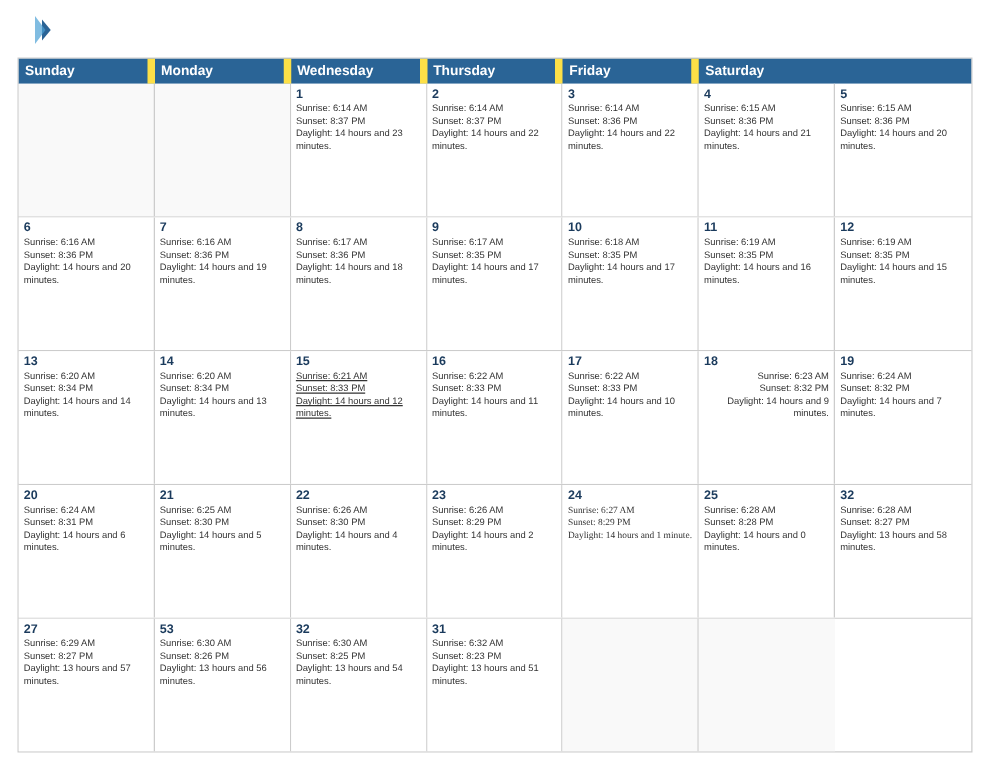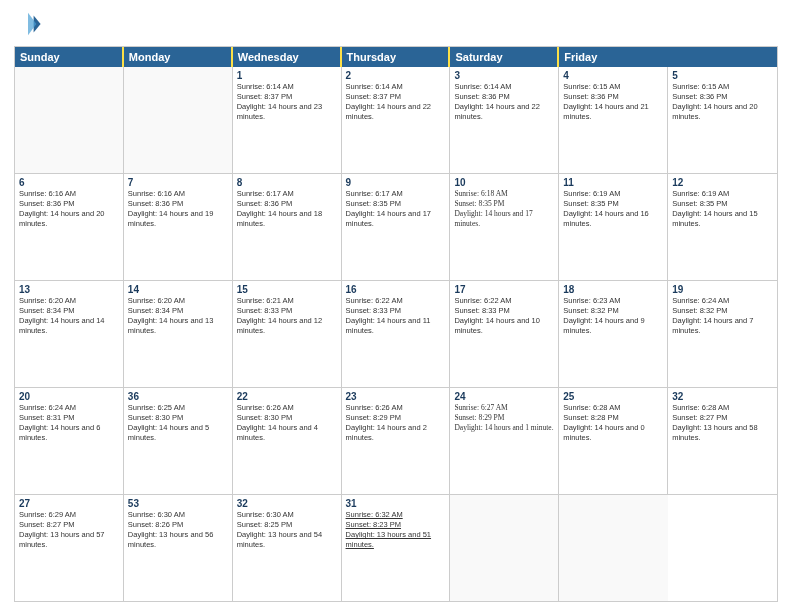--- a/index.html
+++ b/index.html
@@ -62,21 +62,21 @@
       display: grid;
       grid-template-columns: repeat(7, 1fr);
       background: #2a6496;
     }
     .cal-header-cell {
       color: #fff;
       font-size: 11px;
       font-weight: bold;
       padding: 4px 5px;
       text-align: left;
-      border-right: 2px solid #fde047;
+      border-right: 6px solid #fde047;
     }
     .cal-header-cell:last-child { border-right: none; }
     .cal-body {
       flex: 1;
       display: flex;
       flex-direction: column;
     }
     .cal-row {
       display: grid;
       grid-template-columns: repeat(7, 1fr);
@@ -127,22 +127,22 @@
       <div class="subtitle"></div>
     </div>
   </div>
 
   <div class="calendar">
     <div class="cal-header">
     <div class="cal-header-cell">Sunday</div>
         <div class="cal-header-cell">Monday</div>
         <div class="cal-header-cell">Wednesday</div>
         <div class="cal-header-cell">Thursday</div>
+        <div class="cal-header-cell">Friday</div>
         <div class="cal-header-cell">Saturday</div>
-        <div class="cal-header-cell">Friday</div>
       </div>
     <div class="cal-body">
     <div class="cal-row">
           <div class="cal-cell empty"></div>
           <div class="cal-cell empty"></div>
           <div class="cal-cell">
             <span class="cell-date">1</span>
             <div class="cell-text" style="white-space: pre-line;">Sunrise: 6:14 AM
 Sunset: 8:37 PM
 Daylight: 14 hours and 23 minutes.</div>
@@ -192,21 +192,21 @@
 Daylight: 14 hours and 18 minutes.</div>
           </div>
           <div class="cal-cell">
             <span class="cell-date">9</span>
             <div class="cell-text" style="white-space: pre-line;">Sunrise: 6:17 AM
 Sunset: 8:35 PM
 Daylight: 14 hours and 17 minutes.</div>
           </div>
           <div class="cal-cell">
             <span class="cell-date">10</span>
-            <div class="cell-text" style="white-space: pre-line; font-family: Liberation Serif, serif;">Sunrise: 6:18 AM
+            <div class="cell-text" style="white-space: pre-line;">Sunrise: 6:18 AM
 Sunset: 8:35 PM
 Daylight: 14 hours and 17 minutes.</div>
           </div>
           <div class="cal-cell">
             <span class="cell-date">11</span>
             <div class="cell-text" style="white-space: pre-line;">Sunrise: 6:19 AM
 Sunset: 8:35 PM
 Daylight: 14 hours and 16 minutes.</div>
           </div>
           <div class="cal-cell">
@@ -224,58 +224,58 @@
 Daylight: 14 hours and 14 minutes.</div>
           </div>
           <div class="cal-cell">
             <span class="cell-date">14</span>
             <div class="cell-text" style="white-space: pre-line;">Sunrise: 6:20 AM
 Sunset: 8:34 PM
 Daylight: 14 hours and 13 minutes.</div>
           </div>
           <div class="cal-cell">
             <span class="cell-date">15</span>
-            <div class="cell-text" style="white-space: pre-line;">Sunrise: 6:21 AM
+            <div class="cell-text" style="white-space: pre-line; text-decoration: underline;">Sunrise: 6:21 AM
 Sunset: 8:33 PM
 Daylight: 14 hours and 12 minutes.</div>
           </div>
           <div class="cal-cell">
             <span class="cell-date">16</span>
             <div class="cell-text" style="white-space: pre-line;">Sunrise: 6:22 AM
 Sunset: 8:33 PM
 Daylight: 14 hours and 11 minutes.</div>
           </div>
           <div class="cal-cell">
             <span class="cell-date">17</span>
             <div class="cell-text" style="white-space: pre-line;">Sunrise: 6:22 AM
 Sunset: 8:33 PM
 Daylight: 14 hours and 10 minutes.</div>
           </div>
           <div class="cal-cell">
             <span class="cell-date">18</span>
-            <div class="cell-text" style="white-space: pre-line;">Sunrise: 6:23 AM
+            <div class="cell-text" style="white-space: pre-line; text-align: right;">Sunrise: 6:23 AM
 Sunset: 8:32 PM
 Daylight: 14 hours and 9 minutes.</div>
           </div>
           <div class="cal-cell">
             <span class="cell-date">19</span>
             <div class="cell-text" style="white-space: pre-line;">Sunrise: 6:24 AM
 Sunset: 8:32 PM
 Daylight: 14 hours and 7 minutes.</div>
           </div>
         </div>
         <div class="cal-row">
           <div class="cal-cell">
             <span class="cell-date">20</span>
             <div class="cell-text" style="white-space: pre-line;">Sunrise: 6:24 AM
 Sunset: 8:31 PM
 Daylight: 14 hours and 6 minutes.</div>
           </div>
           <div class="cal-cell">
-            <span class="cell-date">36</span>
+            <span class="cell-date">21</span>
             <div class="cell-text" style="white-space: pre-line;">Sunrise: 6:25 AM
 Sunset: 8:30 PM
 Daylight: 14 hours and 5 minutes.</div>
           </div>
           <div class="cal-cell">
             <span class="cell-date">22</span>
             <div class="cell-text" style="white-space: pre-line;">Sunrise: 6:26 AM
 Sunset: 8:30 PM
 Daylight: 14 hours and 4 minutes.</div>
           </div>
@@ -318,21 +318,21 @@
 Daylight: 13 hours and 56 minutes.</div>
           </div>
           <div class="cal-cell">
             <span class="cell-date">32</span>
             <div class="cell-text" style="white-space: pre-line;">Sunrise: 6:30 AM
 Sunset: 8:25 PM
 Daylight: 13 hours and 54 minutes.</div>
           </div>
           <div class="cal-cell">
             <span class="cell-date">31</span>
-            <div class="cell-text" style="white-space: pre-line; text-decoration: underline;">Sunrise: 6:32 AM
+            <div class="cell-text" style="white-space: pre-line;">Sunrise: 6:32 AM
 Sunset: 8:23 PM
 Daylight: 13 hours and 51 minutes.</div>
           </div>
           <div class="cal-cell empty"></div>
           <div class="cal-cell empty"></div>
         </div>
       </div>
   </div>
 </div>
 

